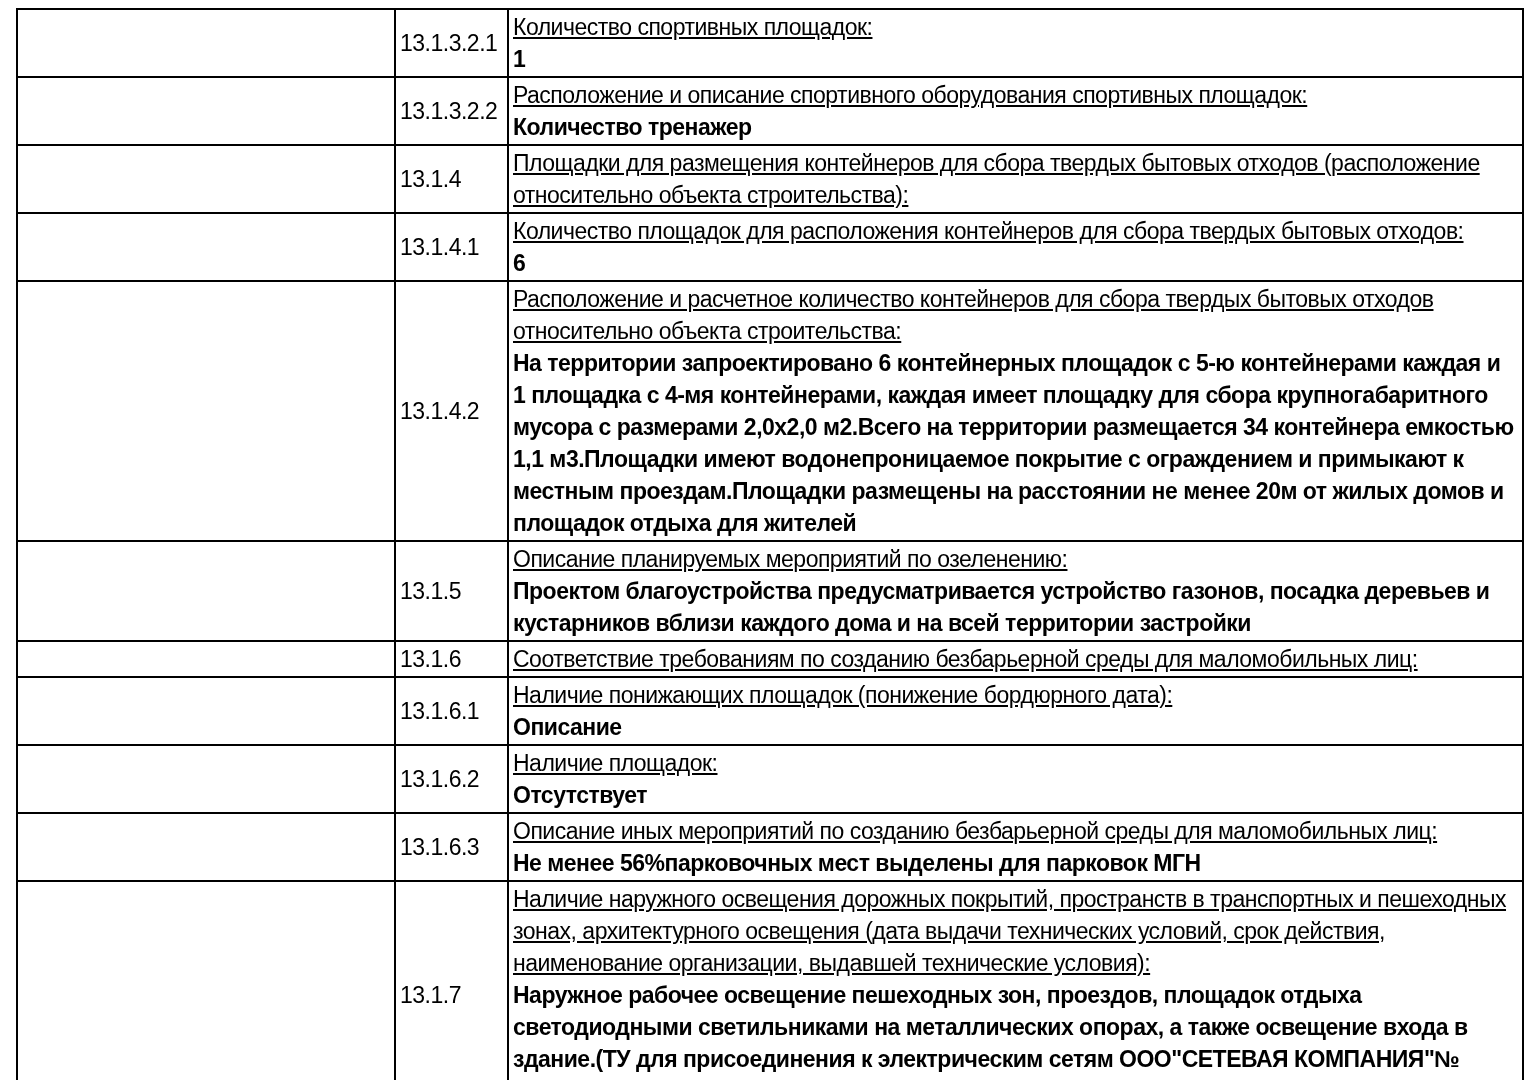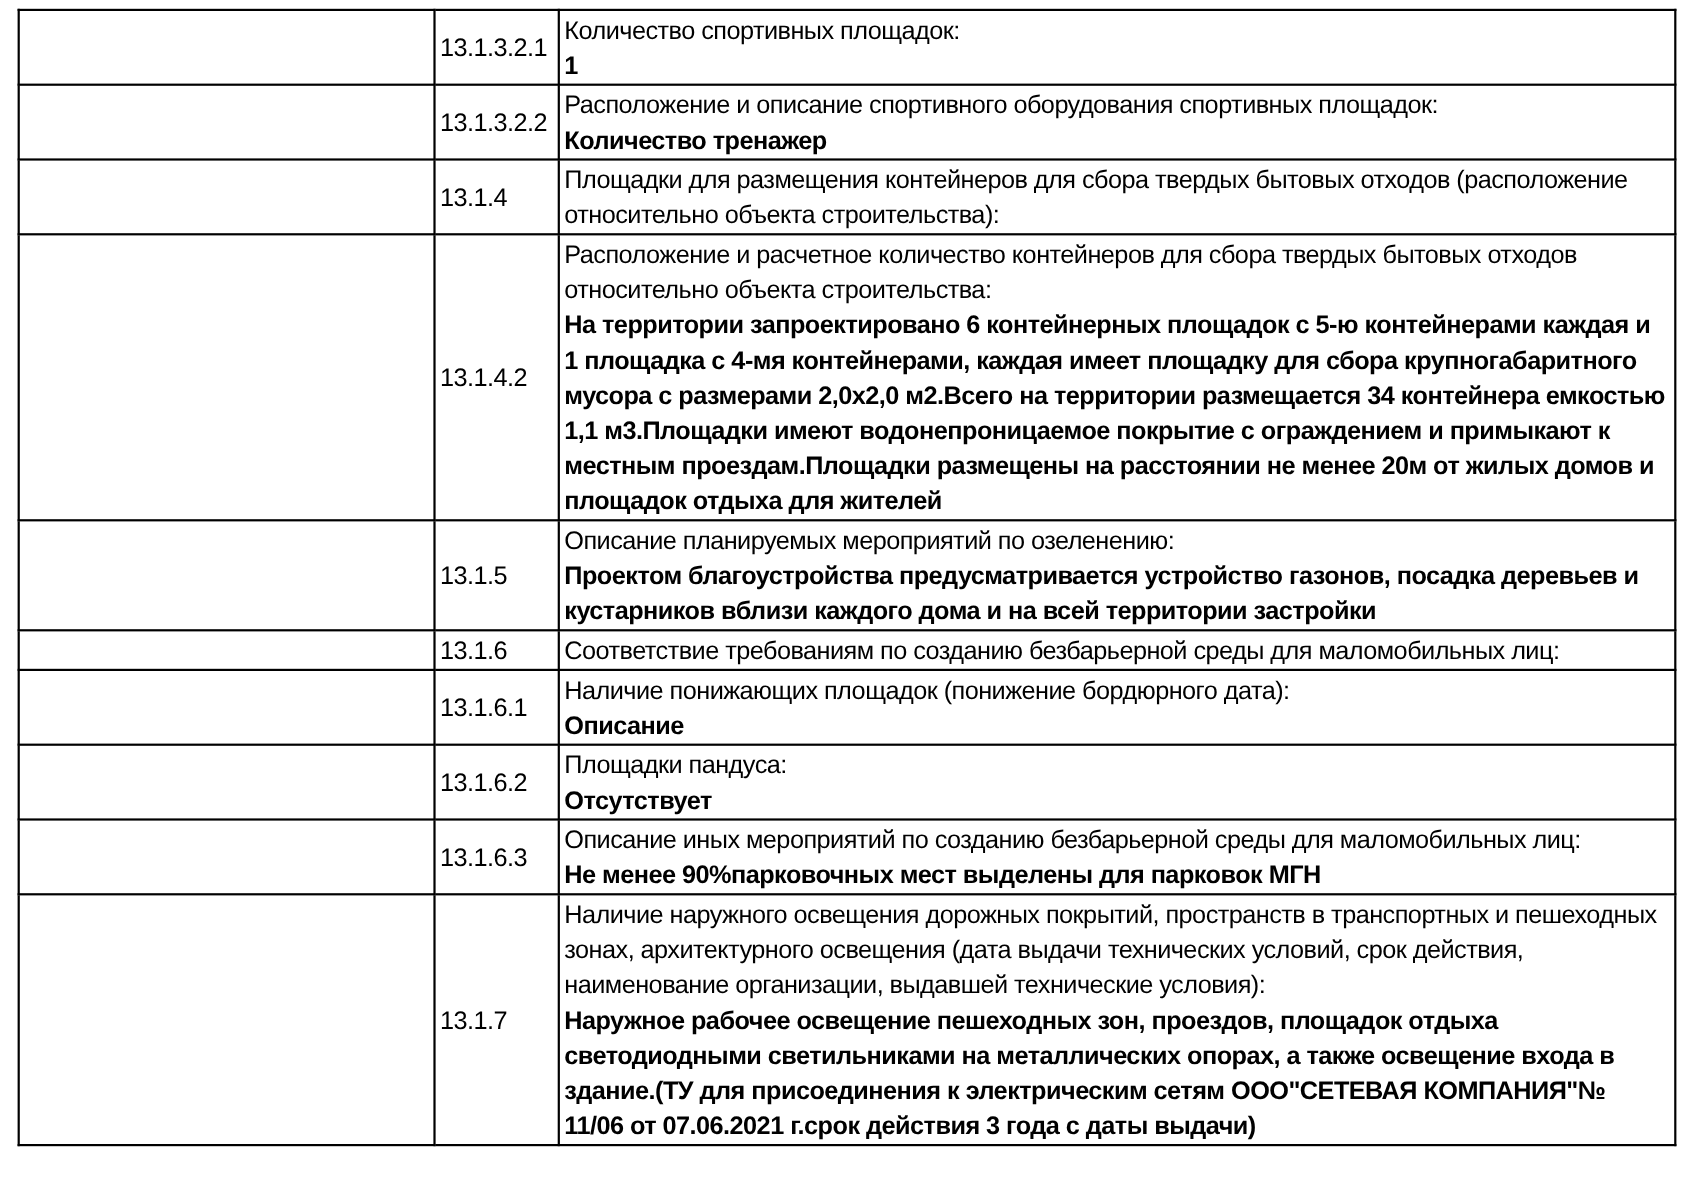--- a/index.html
+++ b/index.html
@@ -24,21 +24,21 @@
     font-size: 23px;
     line-height: 32px;
     letter-spacing: -0.5px;
     vertical-align: top;
     padding: 1px 4px 1px 4px;
     overflow: hidden;
   }
   td.col-empty   { width: 368px; }
   td.col-num     { width: 103px; vertical-align: middle; }
   td.col-content { width: 1005px; }
-  .field-label { display: block; font-weight: normal; }
+  .field-label { display: block; font-weight: normal; text-decoration: underline; }
   .field-value { display: block; font-weight: bold; }
   .field-value:empty { display: none; }
 </style>
 </head>
 <body>
 
 <table class="doc-table">
   <tbody>
   <tr>
     <td class="col-empty"></td>
@@ -66,20 +66,30 @@
     <td class="col-empty"></td>
     <td class="col-num">
       <span class="item-num">13.1.4</span>
     </td>
     <td class="col-content">
       <span class="field-label">Площадки для размещения контейнеров для сбора твердых бытовых отходов (расположение относительно объекта строительства):</span>
 
     </td>
   </tr>
 
+  <tr>
+    <td class="col-empty"></td>
+    <td class="col-num">
+      <span class="item-num">13.1.4.1</span>
+    </td>
+    <td class="col-content">
+      <span class="field-label">Количество площадок для расположения контейнеров для сбора твердых бытовых отходов:</span>
+      <span class="field-value">6</span>
+    </td>
+  </tr>
 
   <tr>
     <td class="col-empty"></td>
     <td class="col-num">
       <span class="item-num">13.1.4.2</span>
     </td>
     <td class="col-content">
       <span class="field-label">Расположение и расчетное количество контейнеров для сбора твердых бытовых отходов относительно объекта строительства:</span>
       <span class="field-value">На территории запроектировано 6 контейнерных площадок с 5-ю контейнерами каждая и 1 площадка с 4-мя контейнерами, каждая имеет площадку для сбора крупногабаритного мусора с размерами 2,0х2,0 м2.Всего на территории размещается 34 контейнера емкостью 1,1 м3.Площадки имеют водонепроницаемое покрытие с ограждением и примыкают к местным проездам.Площадки размещены на расстоянии не менее 20м от жилых домов и площадок отдыха для жителей</span>
     </td>
@@ -117,33 +127,33 @@
       <span class="field-value">Описание</span>
     </td>
   </tr>
 
   <tr>
     <td class="col-empty"></td>
     <td class="col-num">
       <span class="item-num">13.1.6.2</span>
     </td>
     <td class="col-content">
-      <span class="field-label">Площадки пандуса:</span>
+      <span class="field-label">Наличие площадок:</span>
       <span class="field-value">Отсутствует</span>
     </td>
   </tr>
 
   <tr>
     <td class="col-empty"></td>
     <td class="col-num">
       <span class="item-num">13.1.6.3</span>
     </td>
     <td class="col-content">
       <span class="field-label">Описание иных мероприятий по созданию безбарьерной среды для маломобильных лиц:</span>
-      <span class="field-value">Не менее 90%парковочных мест выделены для парковок МГН</span>
+      <span class="field-value">Не менее 56%парковочных мест выделены для парковок МГН</span>
     </td>
   </tr>
 
   <tr>
     <td class="col-empty"></td>
     <td class="col-num">
       <span class="item-num">13.1.7</span>
     </td>
     <td class="col-content">
       <span class="field-label">Наличие наружного освещения дорожных покрытий, пространств в транспортных и пешеходных зонах, архитектурного освещения (дата выдачи технических условий, срок действия, наименование организации, выдавшей технические условия):</span>

